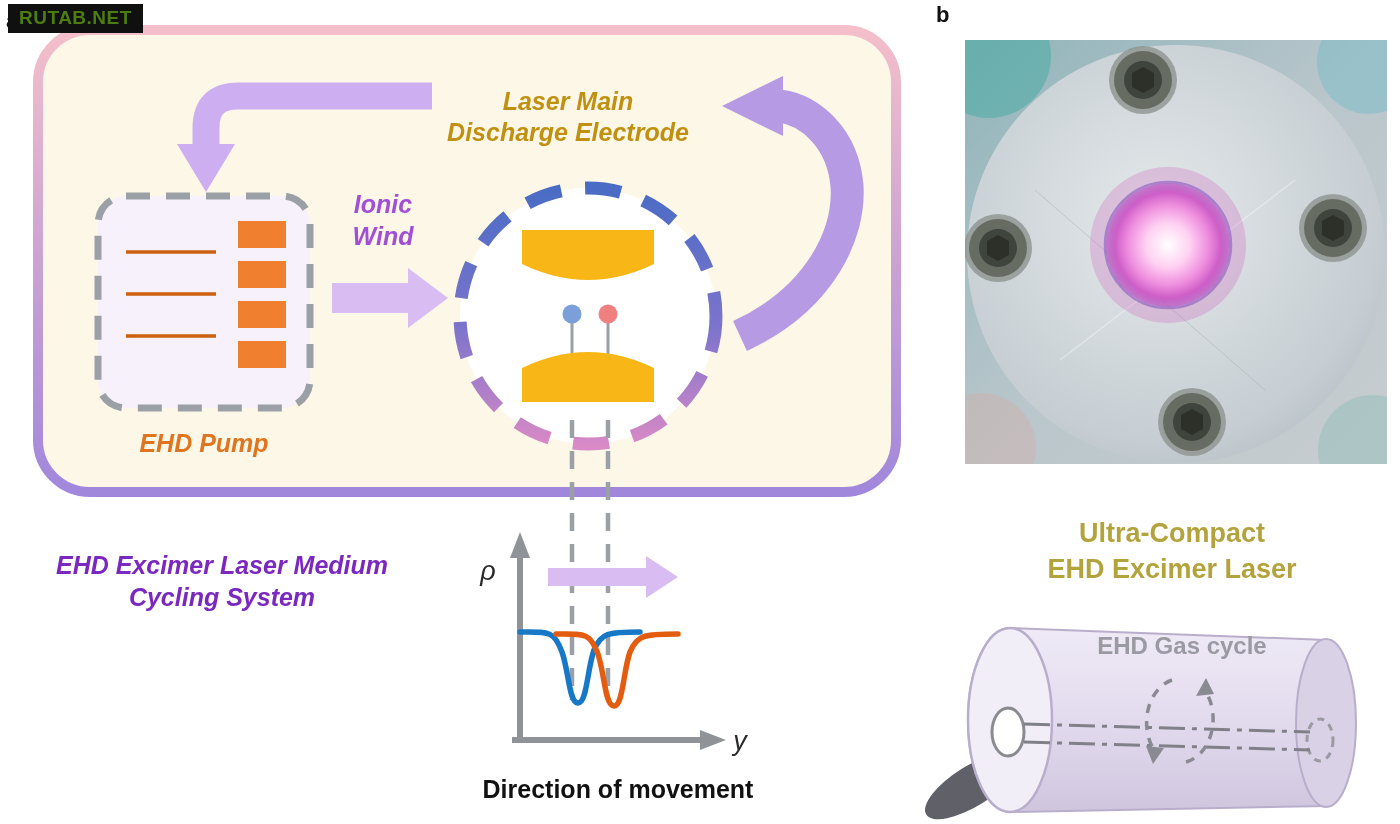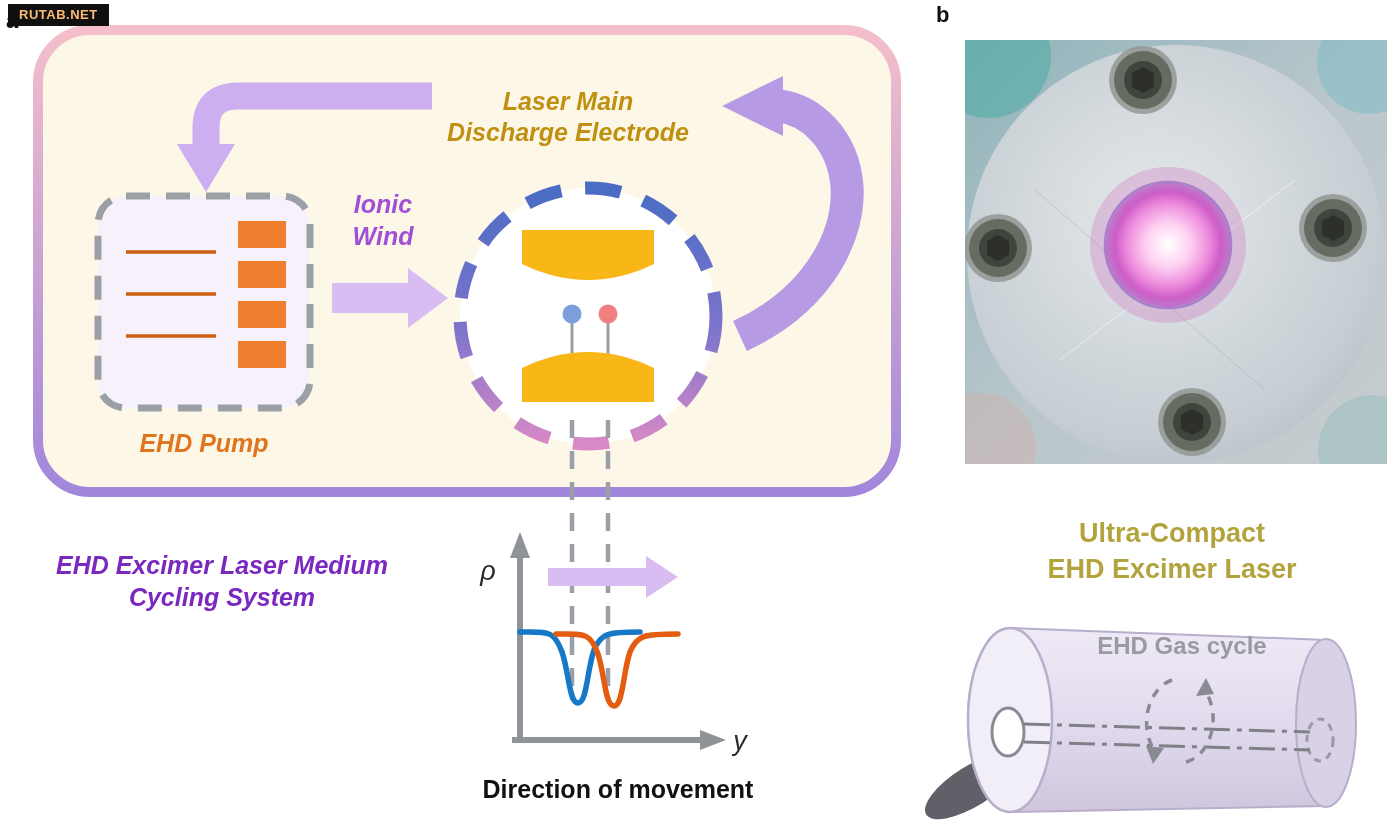--- a/index.html
+++ b/index.html
@@ -4,22 +4,22 @@
 <style>
   html,body{margin:0;padding:0;}
   body{
     width:1400px;height:824px;position:relative;background:#ffffff;
     font-family:"Liberation Sans",sans-serif;overflow:hidden;
   }
   .abs{position:absolute;}
   
   .watermark{
     position:absolute;left:8px;top:4px;z-index:50;
-    background:#101010;color:#fdba74;font-weight:700;
-    font-size:13px;letter-spacing:.5px;padding:3px 11px 4px 11px;
+    background:#101010;color:#4d7c0f;font-weight:700;
+    font-size:19px;letter-spacing:.5px;padding:3px 11px 4px 11px;
   }
   .panel-label{
     position:absolute;font-weight:700;font-size:22px;color:#111;z-index:5;
   }
   svg text{font-family:"Liberation Sans",sans-serif;}
   .t-bi{font-weight:700;font-style:italic;}
   .t-b{font-weight:700;}
   .txt-electrode{fill:#c09010;font-size:25px;}
   .txt-ionic{fill:#a14fd6;font-size:25px;}
   .txt-pump{fill:#e0751f;font-size:25px;}

